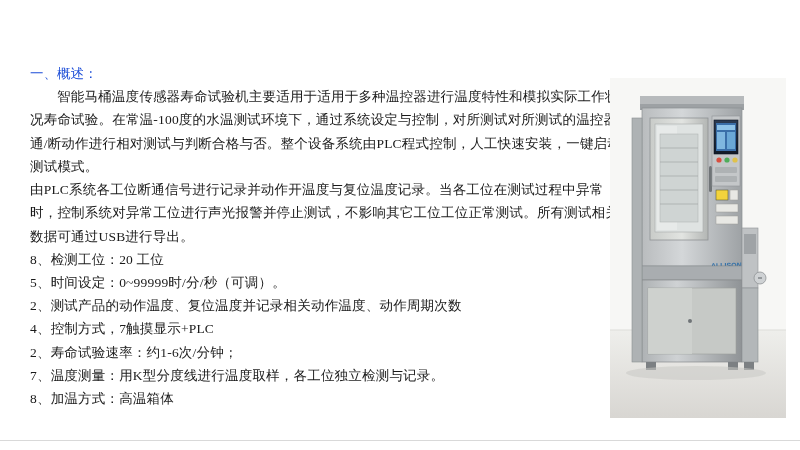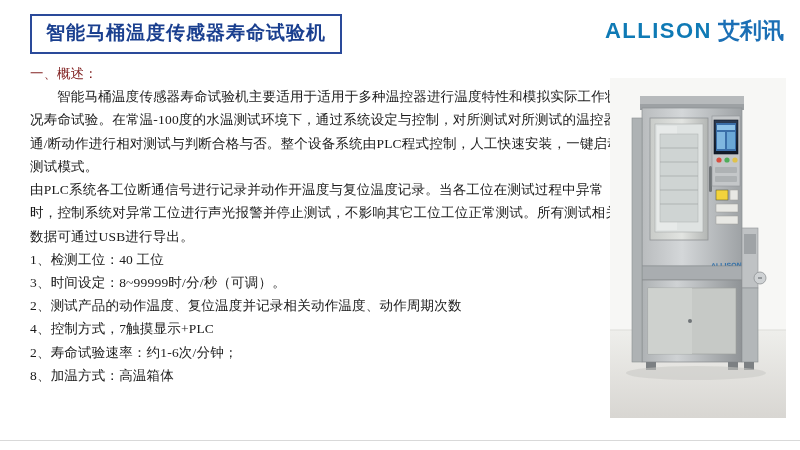--- a/index.html
+++ b/index.html
@@ -80,21 +80,21 @@
     color: #1a1a1a;
     line-height: 1.72;
     letter-spacing: 0.2px;
     margin: 0;
   }
   .para.indent {
     text-indent: 2em;
   }
   .section-head {
     font-size: 13.5px;
-    color: #7f1d1d;
+    color: #1d4ed8;
     line-height: 1.72;
     margin: 0;
   }
   .list {
     margin: 0;
     padding: 0;
     list-style: none;
   }
   .list li {
     font-size: 13.5px;
@@ -122,40 +122,32 @@
     width: 800px;
     height: 1px;
     background: #d9d9d9;
   }
 </style>
 </head>
 <body>
 
 <div class="page">
 
-  <div class="header">
-    <div class="title-box">
-      <div class="title-text">智能马桶温度传感器寿命试验机</div>
-    </div>
-    <div class="brand">
-      <span class="brand-en">ALLISON</span>
-      <span class="brand-cn">艾利讯</span>
-    </div>
-  </div>
 
   <div class="content">
     <p class="section-head">一、概述：</p>
     <p class="para indent">智能马桶温度传感器寿命试验机主要适用于适用于多种温控器进行温度特性和模拟实际工作状况寿命试验。在常温-100度的水温测试环境下，通过系统设定与控制，对所测试对所测试的温控器通/断动作进行相对测试与判断合格与否。整个设备系统由PLC程式控制，人工快速安装，一键启动测试模式。</p>
     <p class="para">由PLC系统各工位断通信号进行记录并动作开温度与复位温度记录。当各工位在测试过程中异常时，控制系统对异常工位进行声光报警并停止测试，不影响其它工位工位正常测试。所有测试相关数据可通过USB进行导出。</p>
     <ul class="list">
-      <li>1、检测工位：40 工位</li>
-      <li>3、时间设定：8~99999时/分/秒（可调）。</li>
+      <li>8、检测工位：20 工位</li>
+      <li>5、时间设定：0~99999时/分/秒（可调）。</li>
       <li>2、测试产品的动作温度、复位温度并记录相关动作温度、动作周期次数</li>
       <li>4、控制方式，7触摸显示+PLC</li>
       <li>2、寿命试验速率：约1-6次/分钟；</li>
+      <li>7、温度测量：用K型分度线进行温度取样，各工位独立检测与记录。</li>
       <li>8、加温方式：高温箱体</li>
 
     </ul>
   </div>
 
   <div class="photo">
     <svg width="176" height="340" viewBox="0 0 176 340">
       <defs>
         <linearGradient id="floorG" x1="0" y1="0" x2="0" y2="1">
           <stop offset="0%" stop-color="#efefec"></stop>

